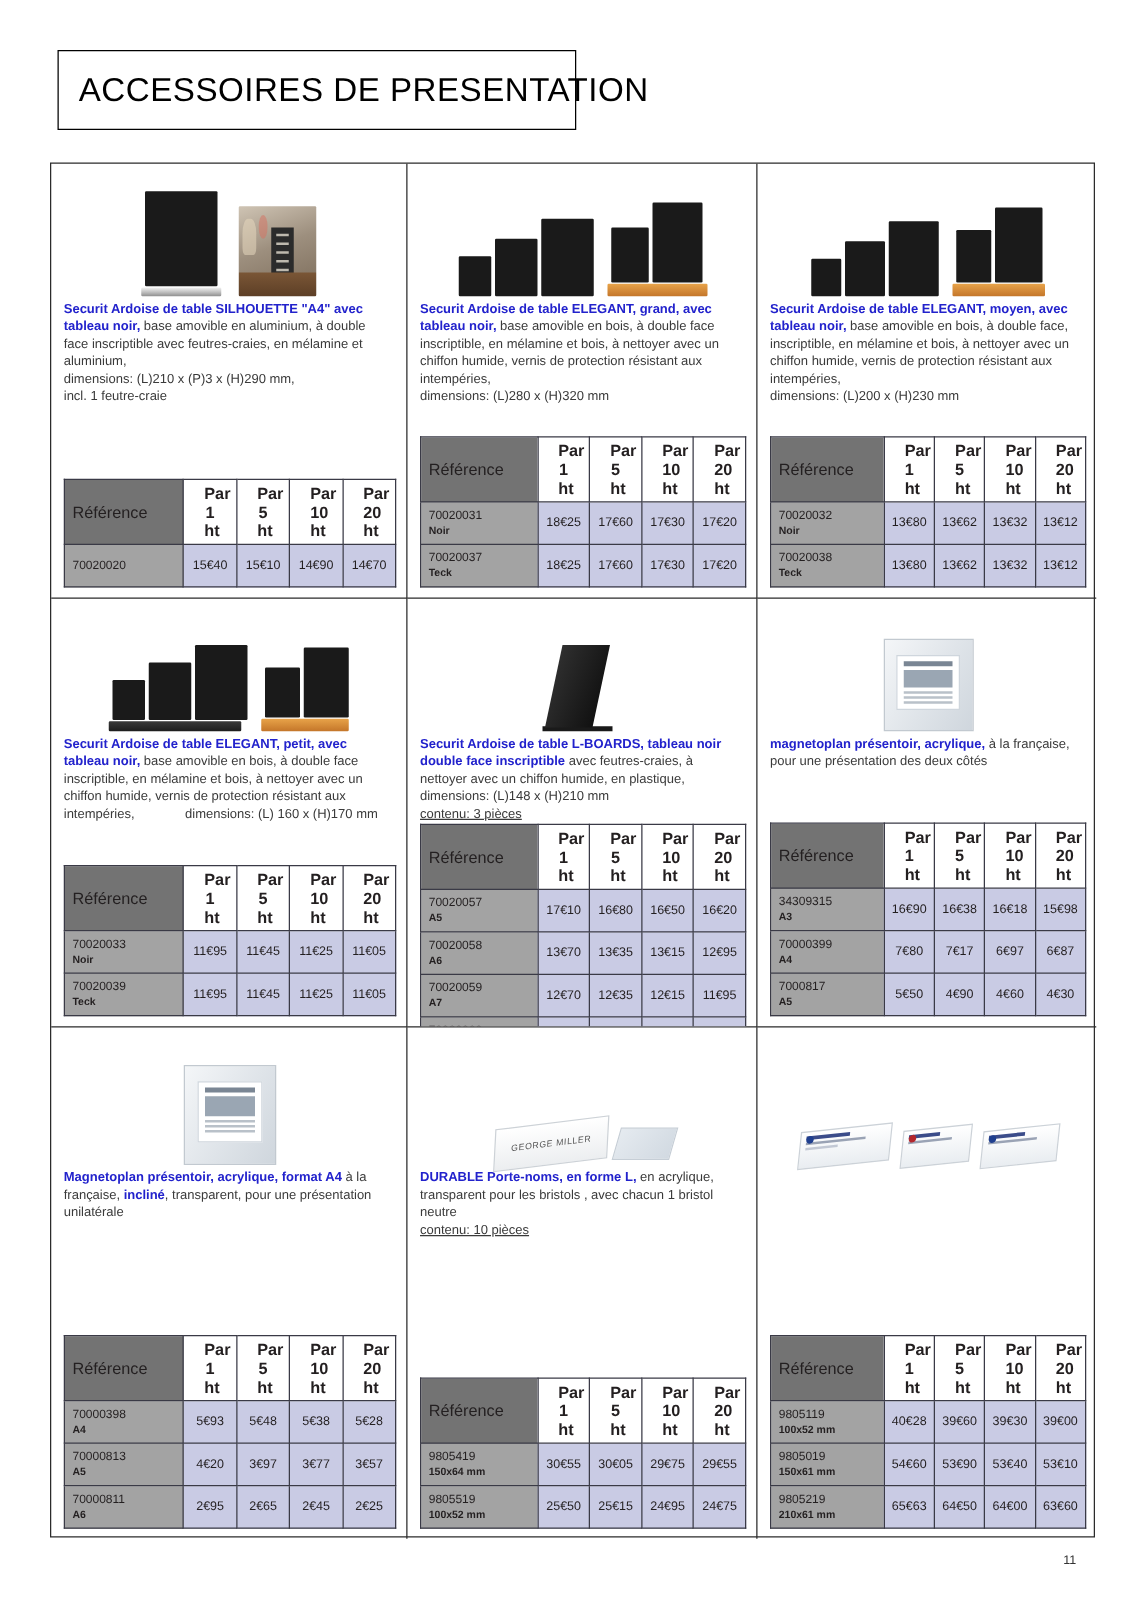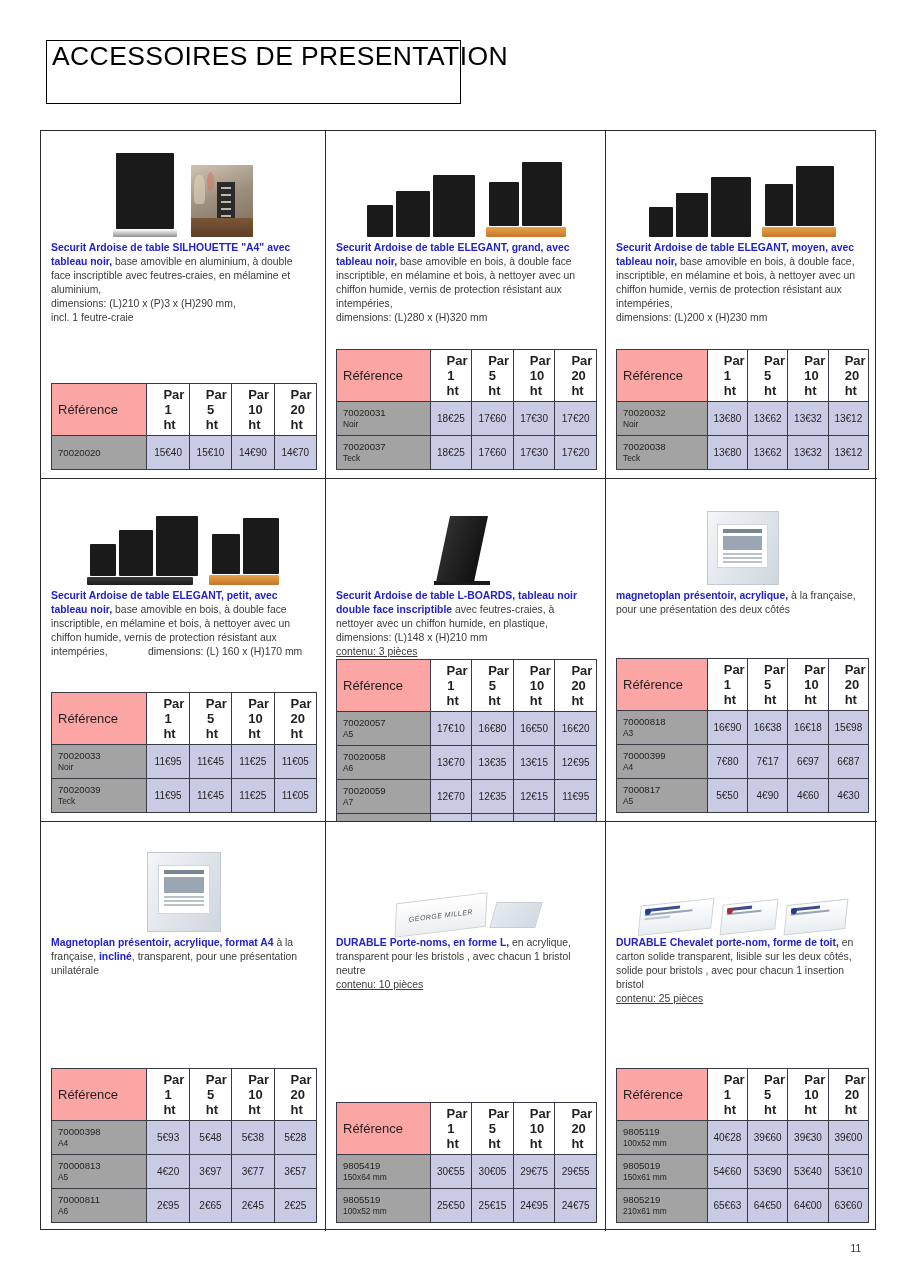--- a/index.html
+++ b/index.html
@@ -19,22 +19,22 @@
     position: relative;
     padding: 0;
   }
 
   
   .title-box {
     position: absolute;
     left: 46px; top: 40px;
     width: 415px; height: 64px;
     border: 1.6px solid #000;
-    display: flex; 
-    padding-left: 5px;
+    display: flex; align-items: center;
+    padding-left: 16px;
   }
   .title-text {
     font-size: 26.5px;
     letter-spacing: 0.4px;
     color: #000;
     font-weight: 400;
     white-space: nowrap;
   }
 
   
@@ -209,21 +209,21 @@
     table-layout: fixed;
   }
   table.ptable th, table.ptable td {
     border: 1.1px solid #3a3a46;
     text-align: center;
     vertical-align: middle;
   }
   table.ptable th.ref-h {
     font-weight: 400;
     font-size: 13px;
-    background: #fca5a5;
+    background: #737373;
     text-align: left;
     padding: 3px 4px 3px 6px;
     height: 28px;
   }
   table.ptable th.col-h {
     font-weight: 700;
     font-size: 13px;
     background: #fff;
     padding: 3px 16px;
   }
@@ -231,20 +231,21 @@
     background: #a3a3a3;
     text-align: left;
     font-size: 9.6px;
     line-height: 11.5px;
     padding: 5px 4px 5px 6px;
     height: 34px;
   }
   table.ptable td.ref-c .sub {
     font-size: 8.4px;
     display: block;
+    font-weight: bold;
   }
   table.ptable td.price {
     background: #c9cbe4;
     font-size: 10px;
     padding: 4px 2px;
   }
 
   
   .ptable col.c-ref { width: 36%; }
   .ptable col.c-p  { width: 16%; }
@@ -588,21 +589,21 @@
             </colgroup>
           <tbody>
               <tr>
             <th class="ref-h">Référence</th>
             <th class="col-h">Par 1 ht</th>
             <th class="col-h">Par 5 ht</th>
             <th class="col-h">Par 10 ht</th>
             <th class="col-h">Par 20 ht</th>
           </tr>
           <tr>
-            <td class="ref-c"><span>70000818</span><span class="sub">A3</span></td>
+            <td class="ref-c"><span>34309315</span><span class="sub">A3</span></td>
             <td class="price">16€90</td>
             <td class="price">16€38</td>
             <td class="price">16€18</td>
             <td class="price">15€98</td>
           </tr>
           <tr>
             <td class="ref-c"><span>70000399</span><span class="sub">A4</span></td>
             <td class="price">7€80</td>
             <td class="price">7€17</td>
             <td class="price">6€97</td>
@@ -739,24 +740,20 @@
               <div class="l1"></div>
               <div class="l2"></div>
             </div>
           <div class="tent" style="width:62px;">
               <div class="dot"></div>
               <div class="l1"></div>
               <div class="l2"></div>
             </div>
         </div>
       </div>
-      <div class="desc">
-        <span class="blue">DURABLE Chevalet porte-nom, forme de toit,</span><span> en carton solide transparent, lisible sur les deux côtés, solide pour bristols , avec pour chacun 1 insertion bristol</span><br>
-        <span class="u">contenu: 25 pièces</span>
-      </div>
       <div class="ptable-wrap">
         <table class="ptable">
           <colgroup>
               <col class="c-ref">
               <col class="c-p">
               <col class="c-p">
               <col class="c-p">
               <col class="c-p">
             </colgroup>
           <tbody>

